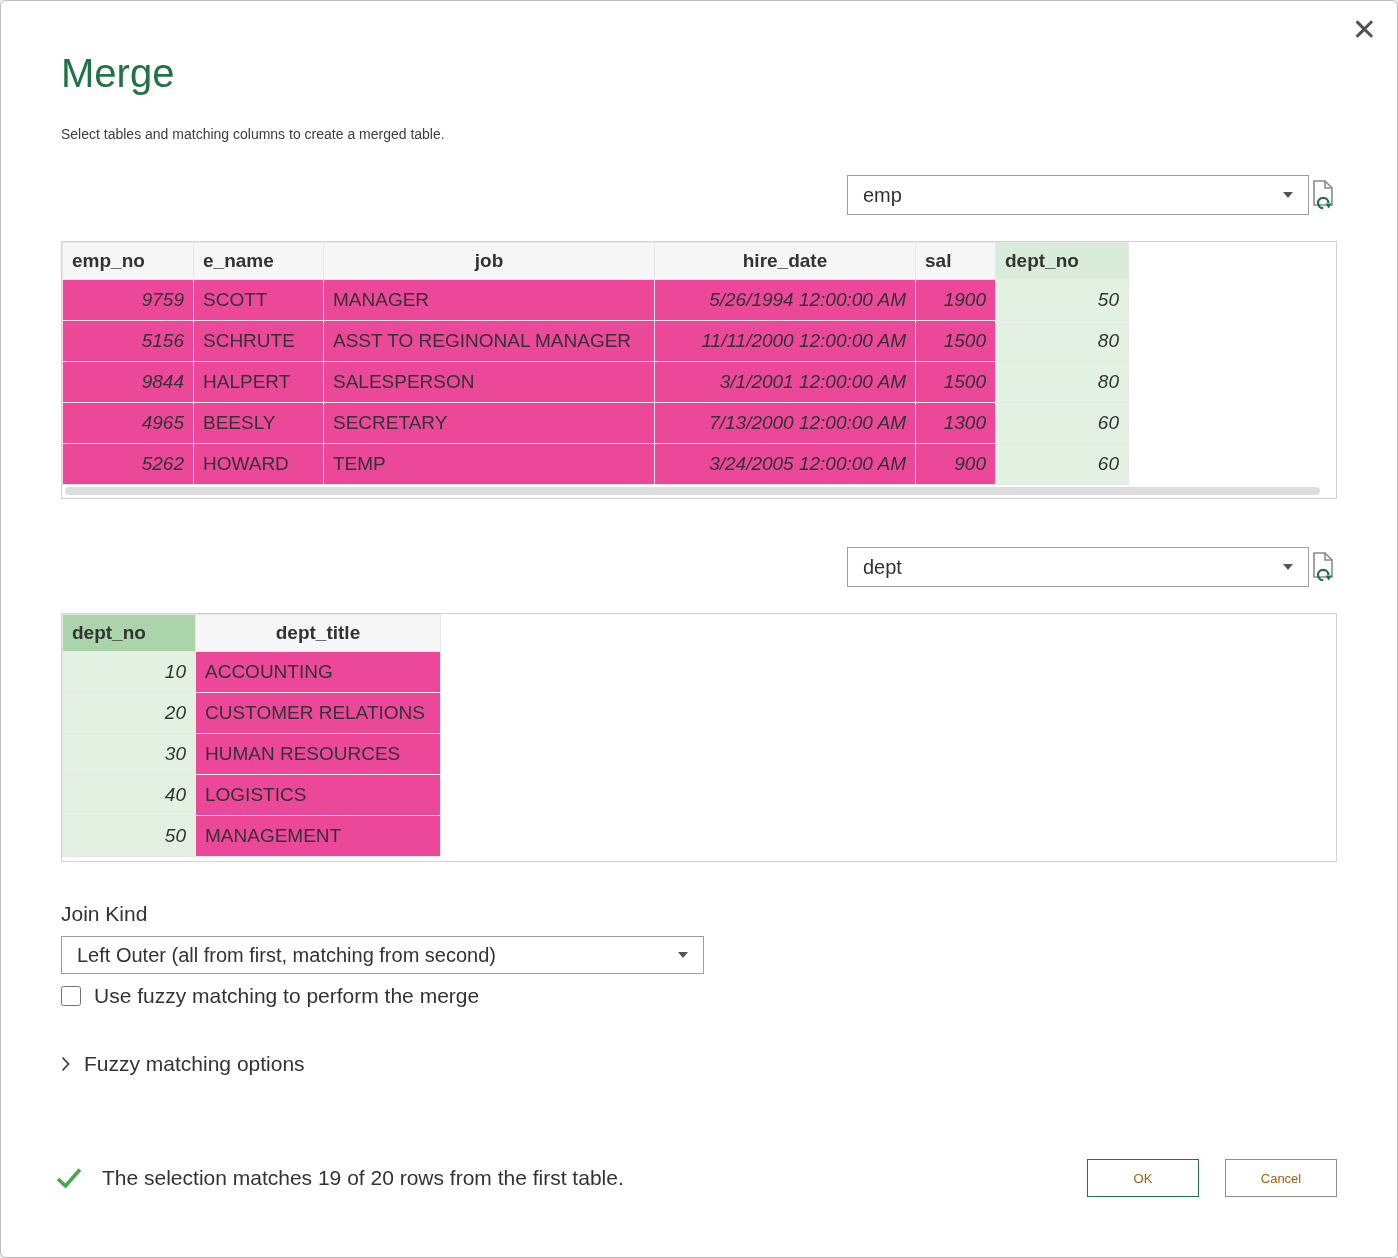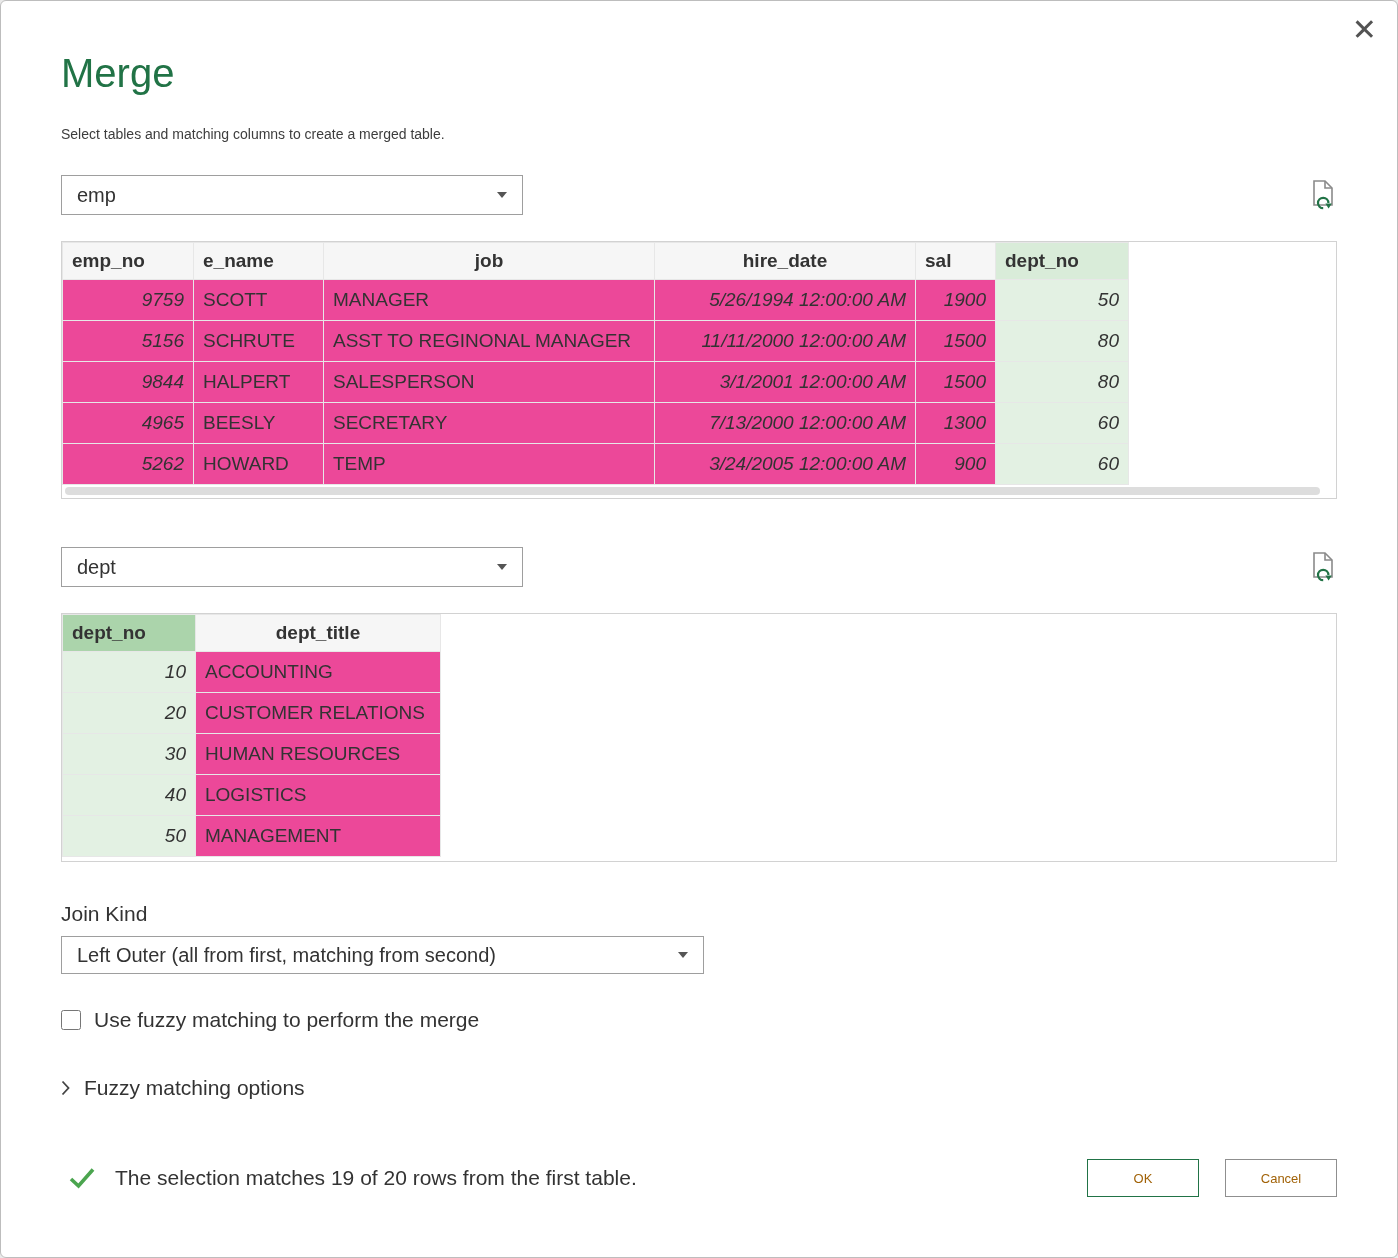--- a/index.html
+++ b/index.html
@@ -10,46 +10,46 @@
     --success:#4ba54f;
   }
   *{box-sizing:border-box;}
   body{margin:0;background:#e9e9e9;font-family:"Liberation Sans","DejaVu Sans",sans-serif;color:#333;}
   .dialog{position:relative;width:1398px;height:1258px;background:#fff;border:1px solid #bdbdbd;border-radius:6px;overflow:hidden;}
   .content{padding:0 60px;}
   .close-btn{position:absolute;top:8px;right:14px;background:none;border:none;font-size:30px;font-weight:300;color:#535353;cursor:pointer;line-height:1;padding:6px;}
   h1.title{color:var(--accent,#217346);font-size:40px;font-weight:300;margin:50px 0 0;}
   .subtitle{font-size:14px;color:#3d3d3d;margin-top:30px;}
 
-  .picker-row{margin-top:33px;display:flex;align-items:center;justify-content:space-between;}
+  .picker-row{margin-top:33px;display:flex;align-items:center;justify-content:flex-end;}
   .select{width:462px;height:40px;border:1px solid #9e9e9e;background:#fff;display:flex;align-items:center;justify-content:space-between;padding:0 15px;font-size:20px;cursor:default;}
   .caret{width:0;height:0;border-left:5px solid transparent;border-right:5px solid transparent;border-top:6px solid #555;}
   .icon-btn{background:none;border:none;padding:0;cursor:pointer;line-height:0;}
 
   .grid-box{border:1px solid #d2d2d2;margin-top:26px;background:#fff;}
   table.grid{border-collapse:collapse;table-layout:fixed;width:100%;}
   .grid th,.grid td{border:1px solid #e7e7e7;font-size:19px;padding:0 9px;white-space:nowrap;overflow:hidden;text-align:left;font-weight:normal;}
   .grid th{background:#f6f6f6;font-weight:bold;height:37px;}
   .grid td{height:41px;background:#ec4899;}
   .ha-c{text-align:center !important;}
   .num{font-style:italic;text-align:right !important;}
   .hl-h-emp{background:var(--hl-head-emp,#d9ecd9) !important;}
   .hl-h-dept{background:var(--hl-head-dept,#abd4ab) !important;}
   .hl-c{background:var(--hl-cell,#e3f1e3) !important;}
   .filler{background:#fff !important;border-top:none !important;border-bottom:none !important;border-right:none !important;}
   .hscroll{height:13px;padding:2px 3px;}
   .hthumb{height:8px;background:#dddddd;border-radius:4px;width:99%;}
 
   .join-label{margin-top:40px;font-size:21px;color:#333;}
   .select.join{width:643px;height:38px;margin-top:10px;}
-  .checkbox-row{margin-top:34px;display:flex;align-items:center;gap:13px;font-size:21px;color:#333;}
+  .checkbox-row{margin-top:10px;display:flex;align-items:center;gap:13px;font-size:21px;color:#333;}
   .checkbox-row input{width:20px;height:20px;margin:0;}
   .fuzzy-row{margin-top:44px;display:flex;align-items:center;gap:14px;font-size:21px;color:#333;cursor:pointer;}
 
-  .footer{position:absolute;left:68px;right:60px;bottom:60px;display:flex;align-items:center;}
+  .footer{position:absolute;left:55px;right:60px;bottom:60px;display:flex;align-items:center;}
   .status{flex:1;display:flex;align-items:center;gap:20px;font-size:21px;color:#333;}
   .btn{width:112px;height:38px;font-size:13px;background:#fff;border:1px solid #8f8f8f;color:#a16207;cursor:pointer;}
   .btn-ok{border:1px solid var(--accent,#217346);}
   .btn-cancel{margin-left:26px;}
 </style>
 </head>
 <body>
 
 <div class="dialog">
   <button class="close-btn">✕</button>

